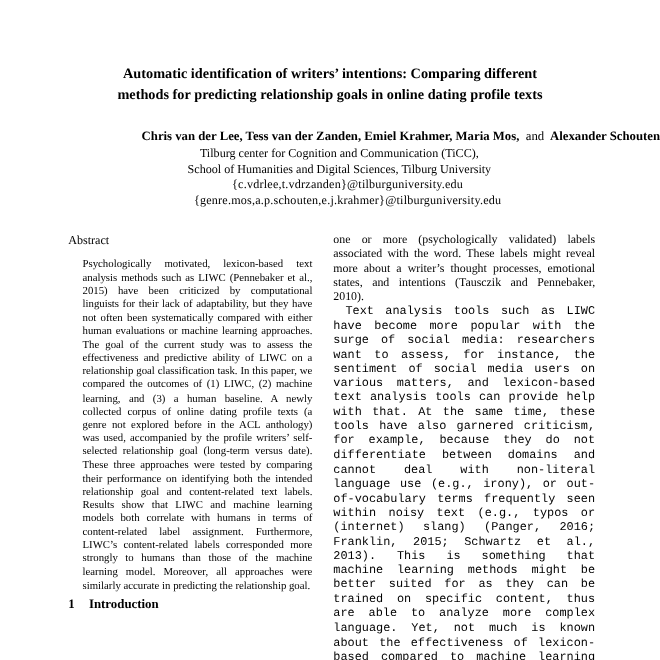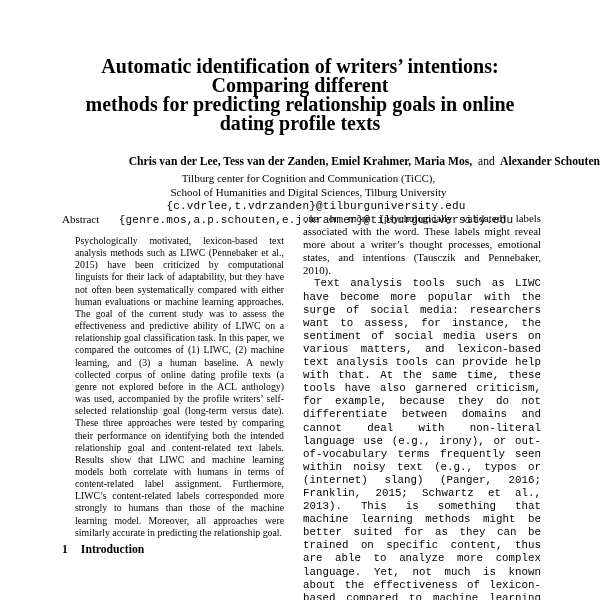--- a/index.html
+++ b/index.html
@@ -18,21 +18,21 @@
   }
   .header {
     position: absolute;
     top: 0;
     left: 0;
     width: 600px;
     text-align: center;
   }
   .title {
     margin: 57px 60px 0 60px;
-    font-size: 20px;
+    font-size: 13px;
     font-weight: bold;
     line-height: 19px;
   }
   .authors {
     margin-top: 22px;
     font-size: 11.6px;
     font-weight: bold;
     line-height: 14px;
     white-space: nowrap;
     text-align: right;
@@ -41,21 +41,21 @@
     font-weight: normal;
     padding: 0 3px;
   }
   .affil {
     font-size: 11px;
     line-height: 13.5px;
     padding-left: 17px;
   }
   .affil-first { margin-top: 3px; }
   .email {
-    font-family: Liberation Mono, monospace;
+    font-family: Liberation Serif, serif;
     font-size: 11px;
     line-height: 14.2px;
     letter-spacing: 0.2px;
     margin-left: 32px;
   }
   .col-left {
     position: absolute;
     left: 62px;
     top: 213px;
     width: 235px;

